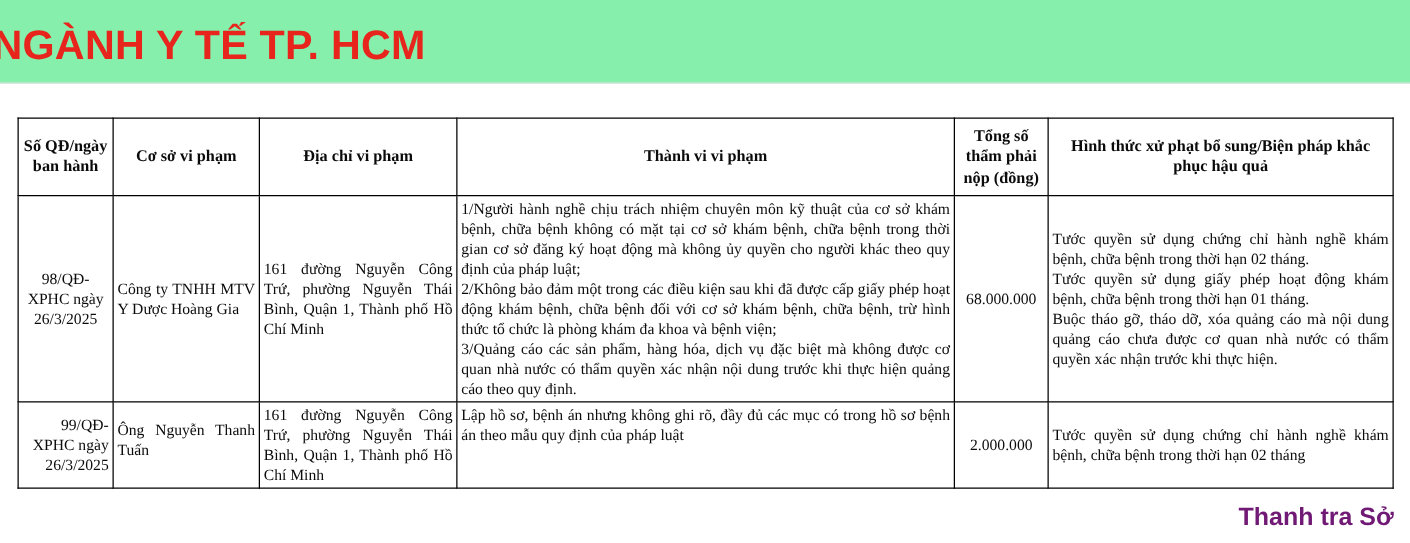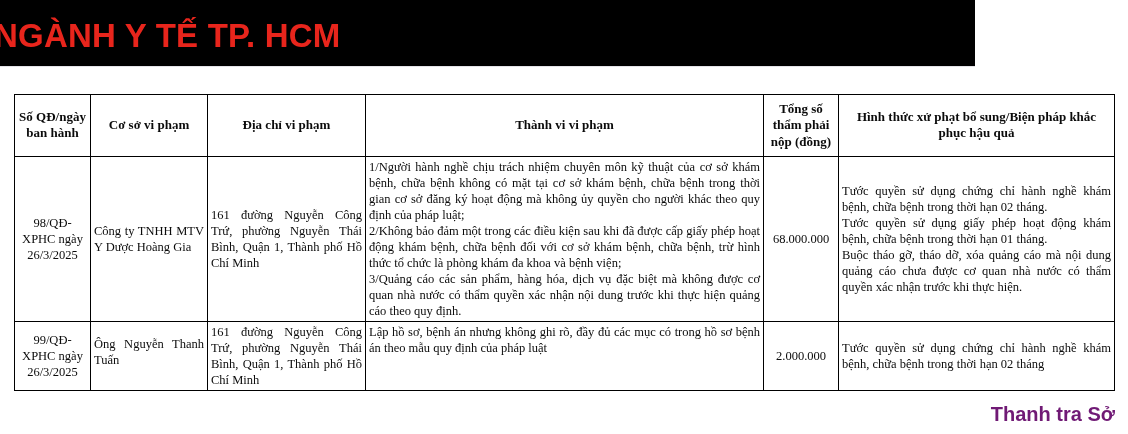--- a/index.html
+++ b/index.html
@@ -13,23 +13,23 @@
     font-family: "Liberation Serif", serif;
     overflow: hidden;
     position: relative;
   }
 
   
   .banner {
     position: absolute;
     left: 0;
     top: 0;
-    width: 975px;
+    width: 1128px;
     height: 67px;
-    background: #000000;
+    background: #86efac;
     border-bottom: 1px solid #e4e3e8;
     box-sizing: border-box;
   }
   .banner-title {
     position: absolute;
     left: -6px;
     top: 17px;
     font-family: "Liberation Sans", sans-serif;
     font-weight: bold;
     font-size: 33px;
@@ -110,21 +110,21 @@
   td.extra {
     text-align: justify;
     text-align-last: left;
     vertical-align: middle;
   }
   .row2 td.address,
   .row2 td.behavior {
     vertical-align: top;
   }
   .row2 td.facility { vertical-align: top; padding-top: 14px; }
-  .row2 td.decision { vertical-align: middle; }
+  .row2 td.decision { vertical-align: middle; text-align: right; }
   .row2 td.extra { vertical-align: middle; }
 
   
   .footer-credit {
     position: absolute;
     right: 13px;
     bottom: 8px;
     font-family: "Liberation Sans", sans-serif;
     font-weight: bold;
     font-size: 20px;

